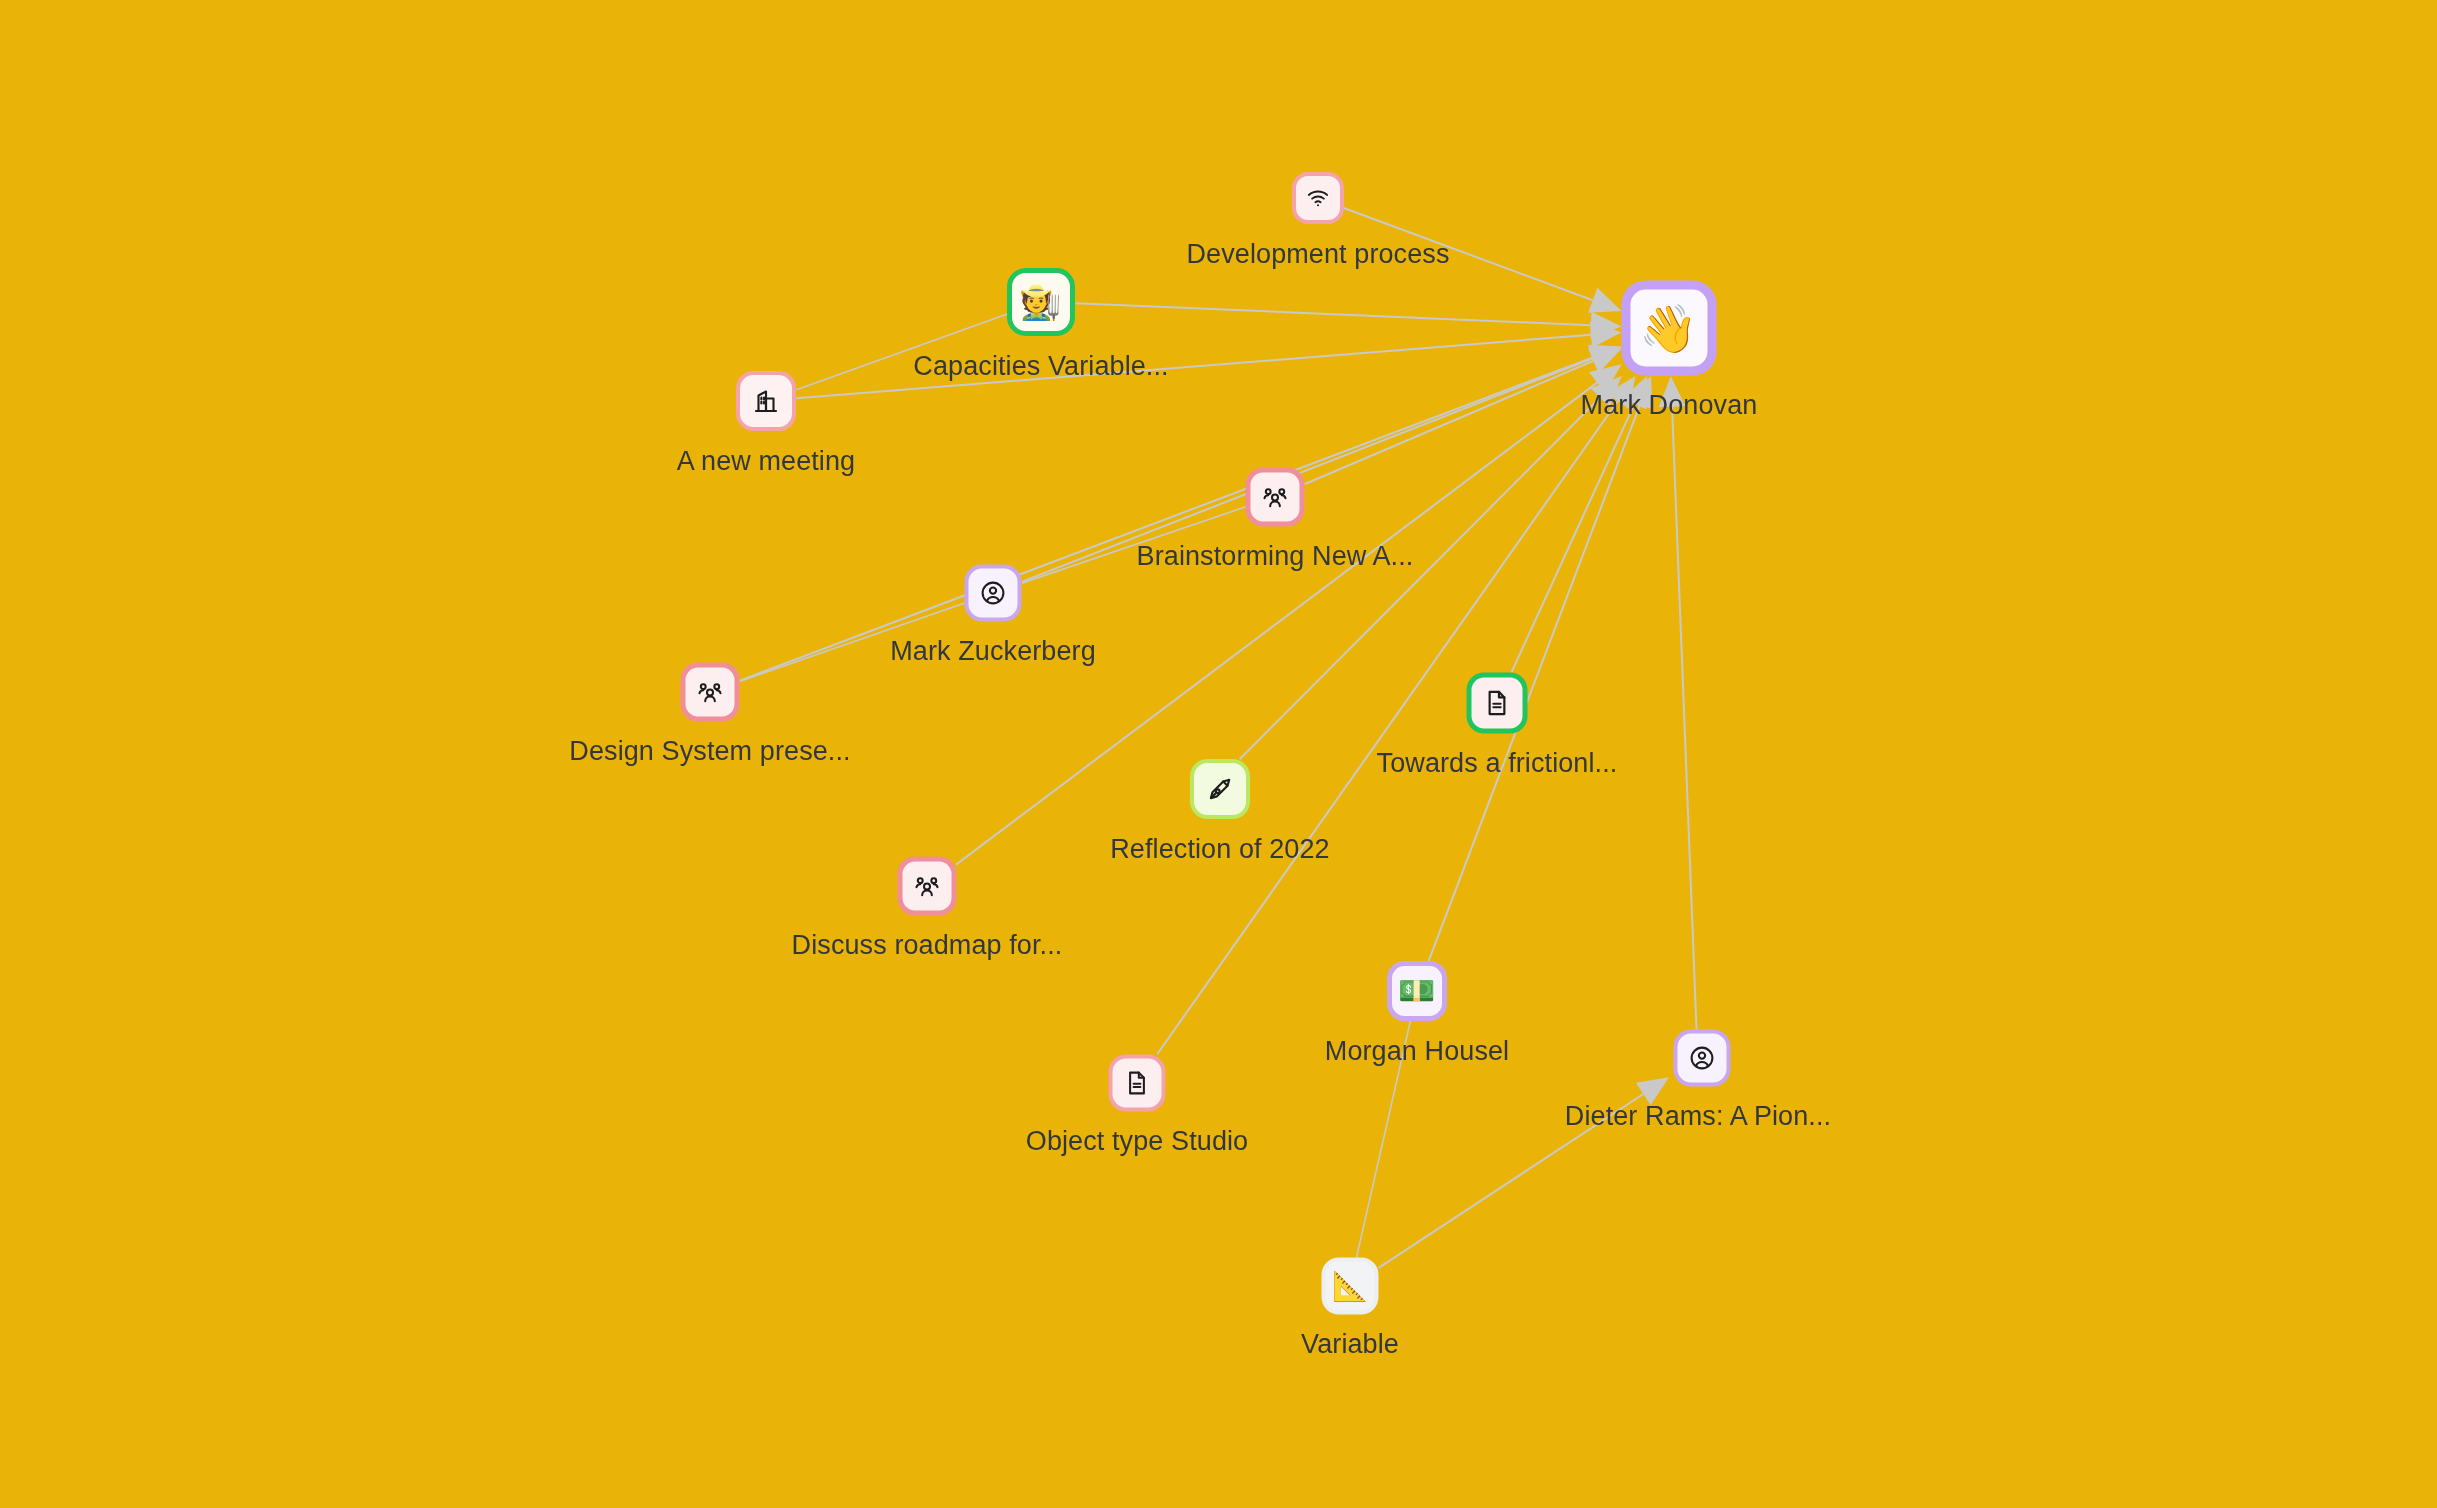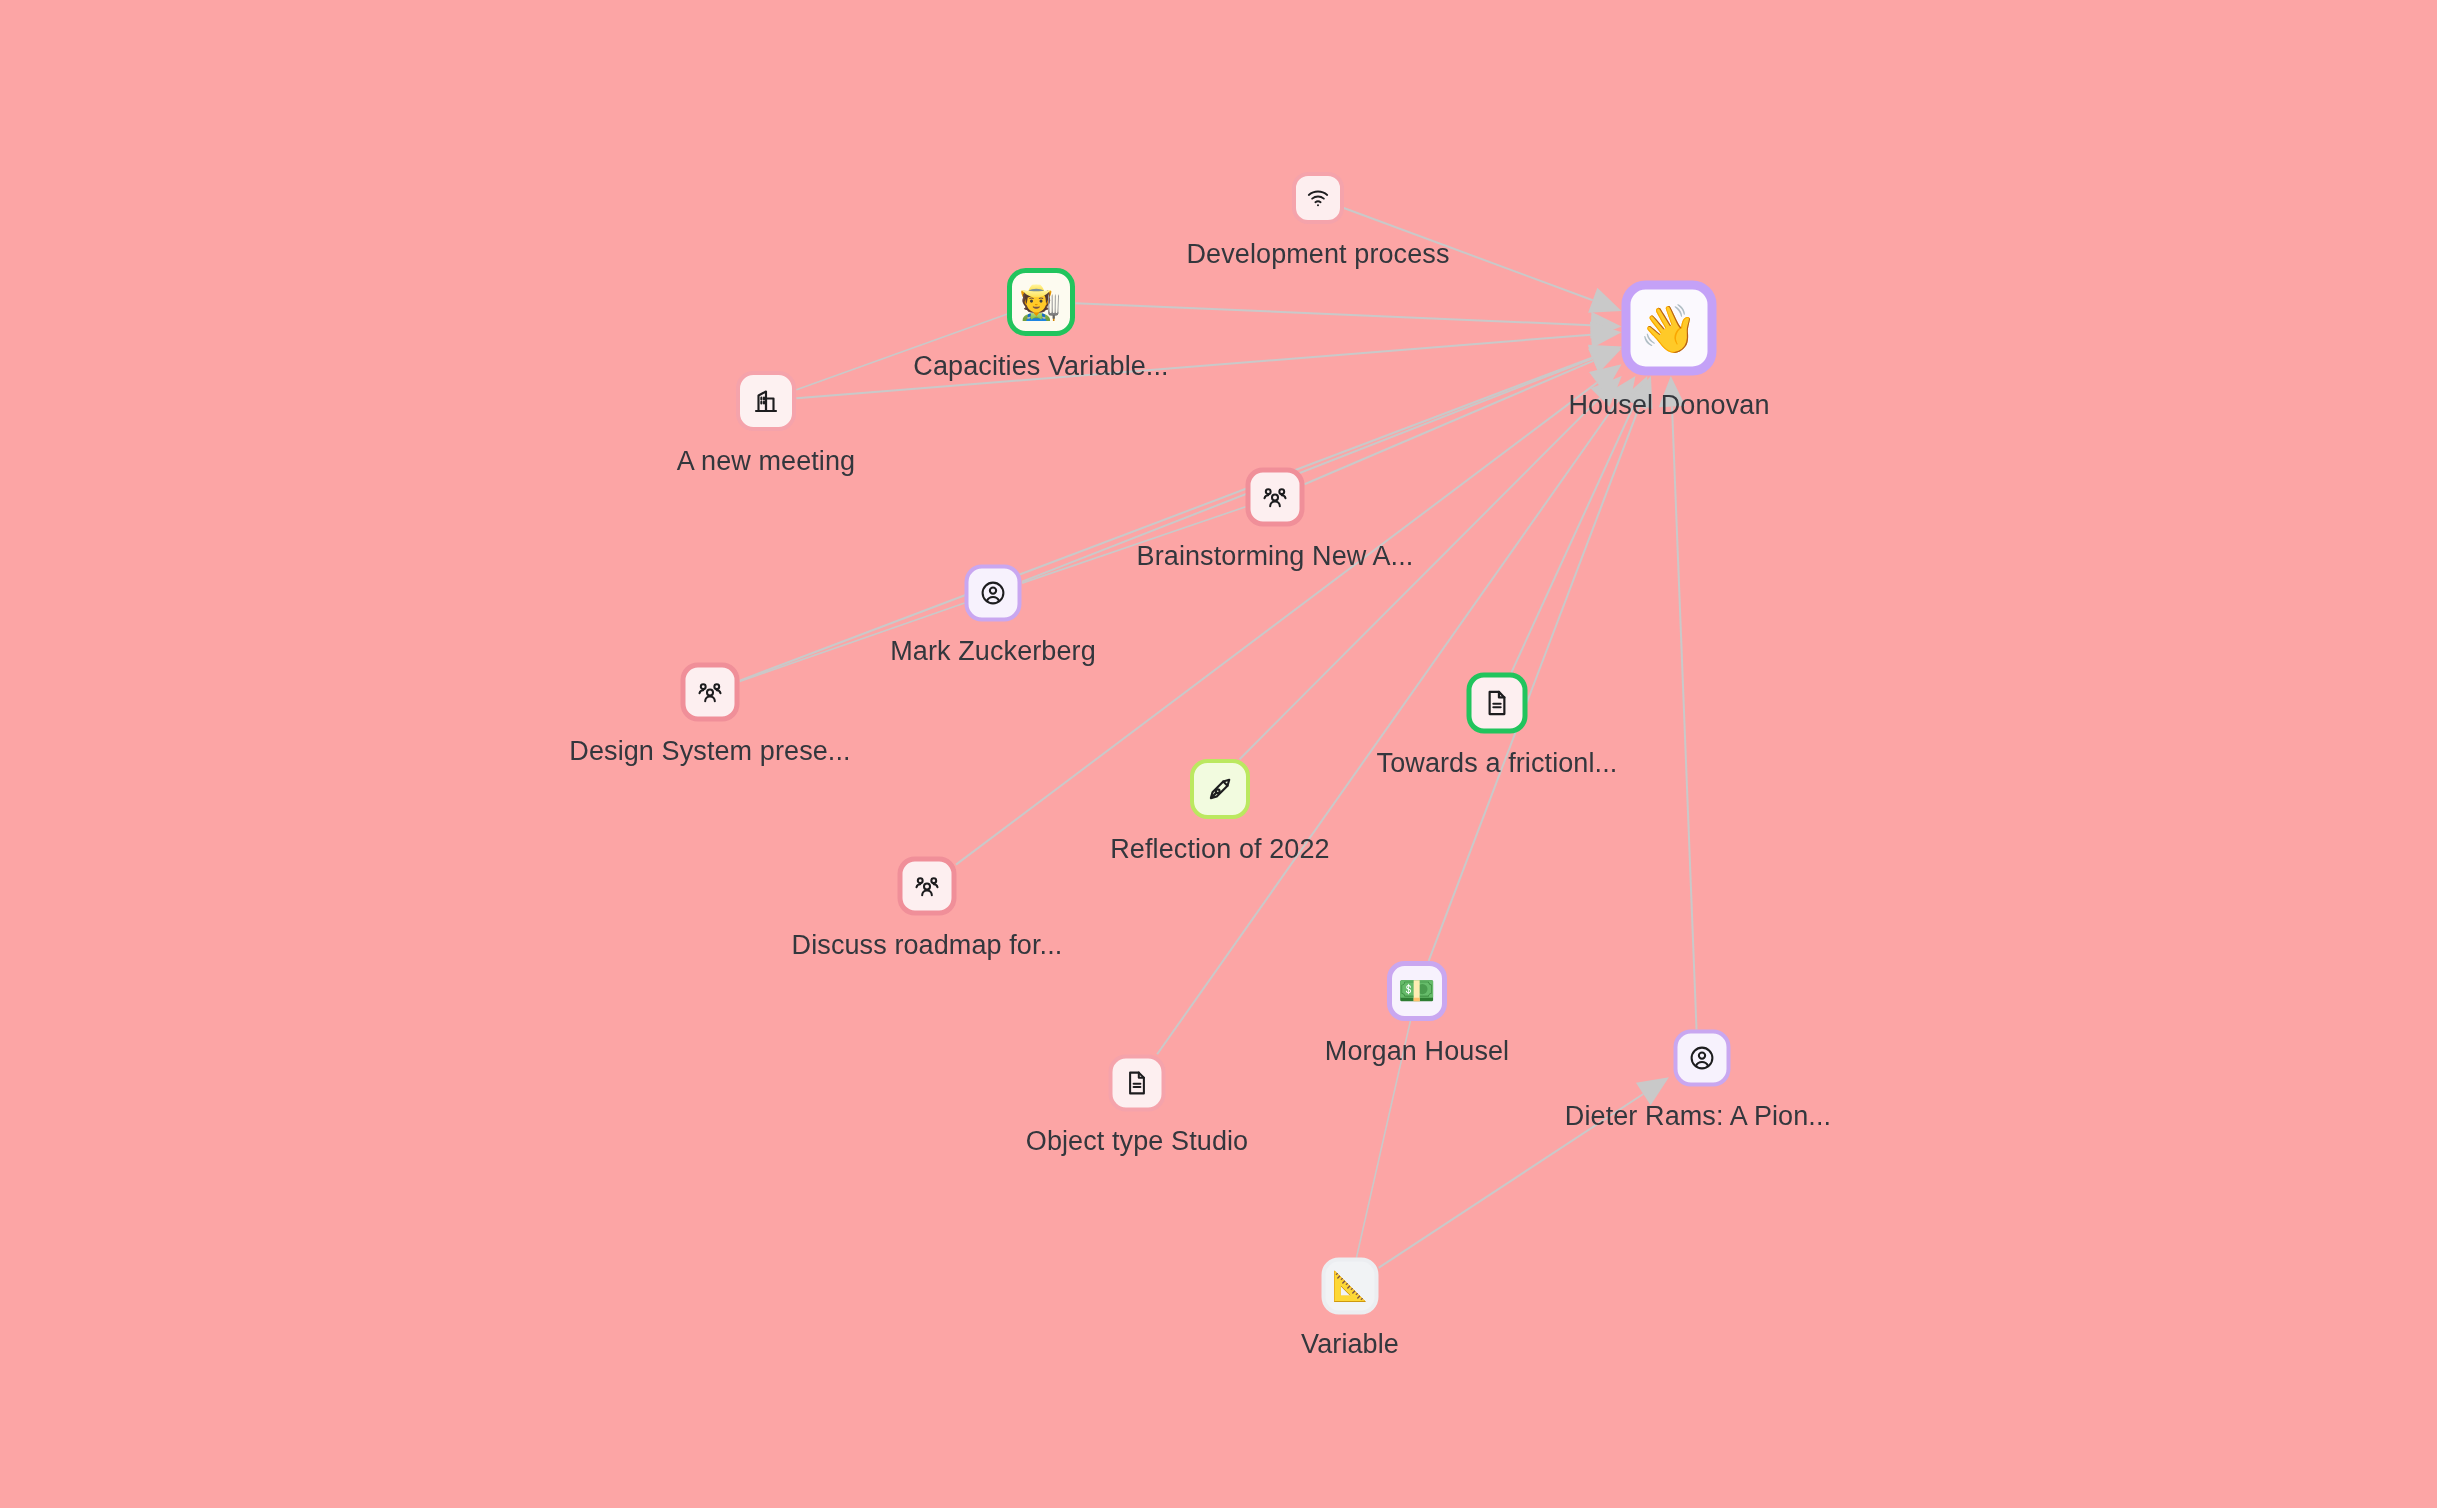--- a/index.html
+++ b/index.html
@@ -10,21 +10,21 @@
     background: #ffffff;
   }
   body {
     font-family: "Liberation Sans", sans-serif;
     -webkit-font-smoothing: antialiased;
   }
   #graph-canvas {
     position: relative;
     width: 2438px;
     height: 1509px;
-    background: #fca5a5;
+    background: #eab308;
     overflow: hidden;
   }
   #edge-layer {
     position: absolute;
     inset: 0;
     width: 2438px;
     height: 1509px;
     pointer-events: none;
   }
   .node {
@@ -281,17 +281,17 @@
       <div class="node" style="left: 1350px; top: 1286px;">
         <div class="node-chip" style="width: 57px; height: 57px; border-radius: 17.4px; border-width: 4.7px; border-color: rgb(236, 238, 241); background: rgb(241, 243, 245);">
           <span class="glyph" style="font-size: 29px;">📐</span>
         </div>
         <div class="node-label below">Variable</div>
       </div>
       <div class="node" style="left: 1669px; top: 328px;">
         <div class="node-chip" style="width: 95px; height: 95px; border-radius: 24px; border-width: 9.3px; border-color: rgb(196, 161, 247); background: rgb(251, 249, 254);">
           <span class="glyph" style="font-size: 47px;">👋</span>
         </div>
-        <div class="node-label below">Housel Donovan</div>
+        <div class="node-label below">Mark Donovan</div>
       </div>
     </div>
 </div>
 
 
 </body></html>

